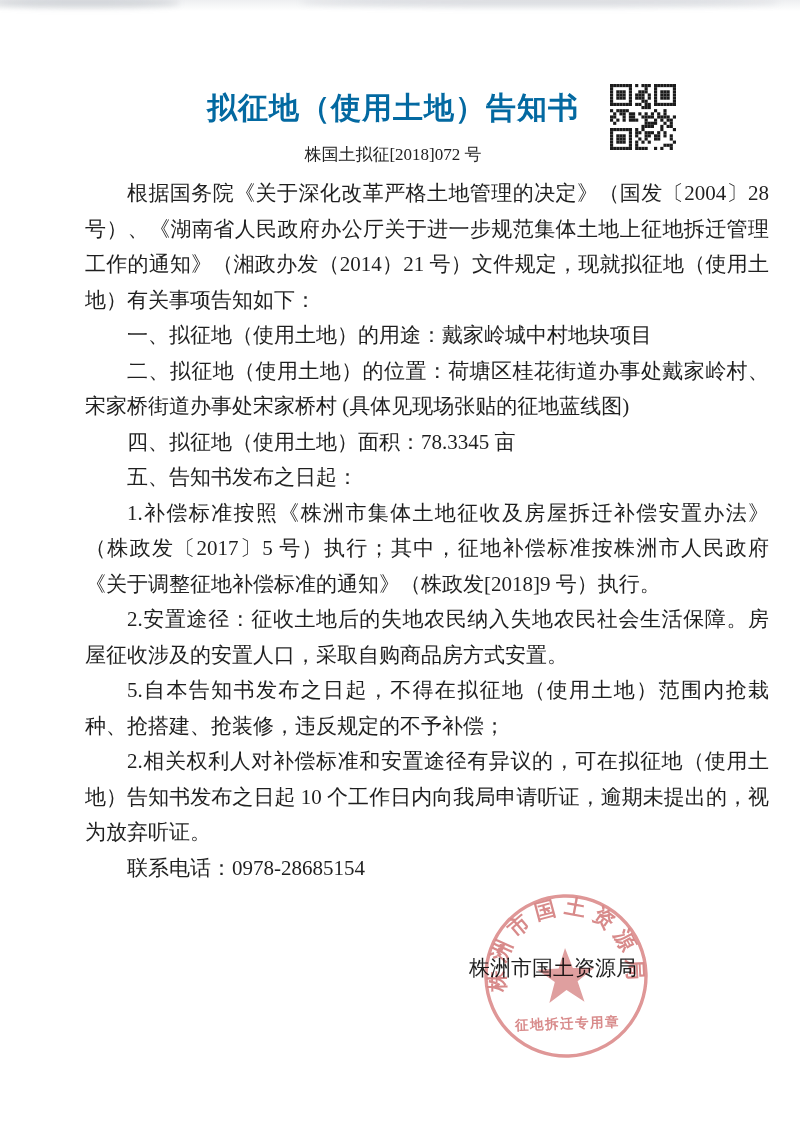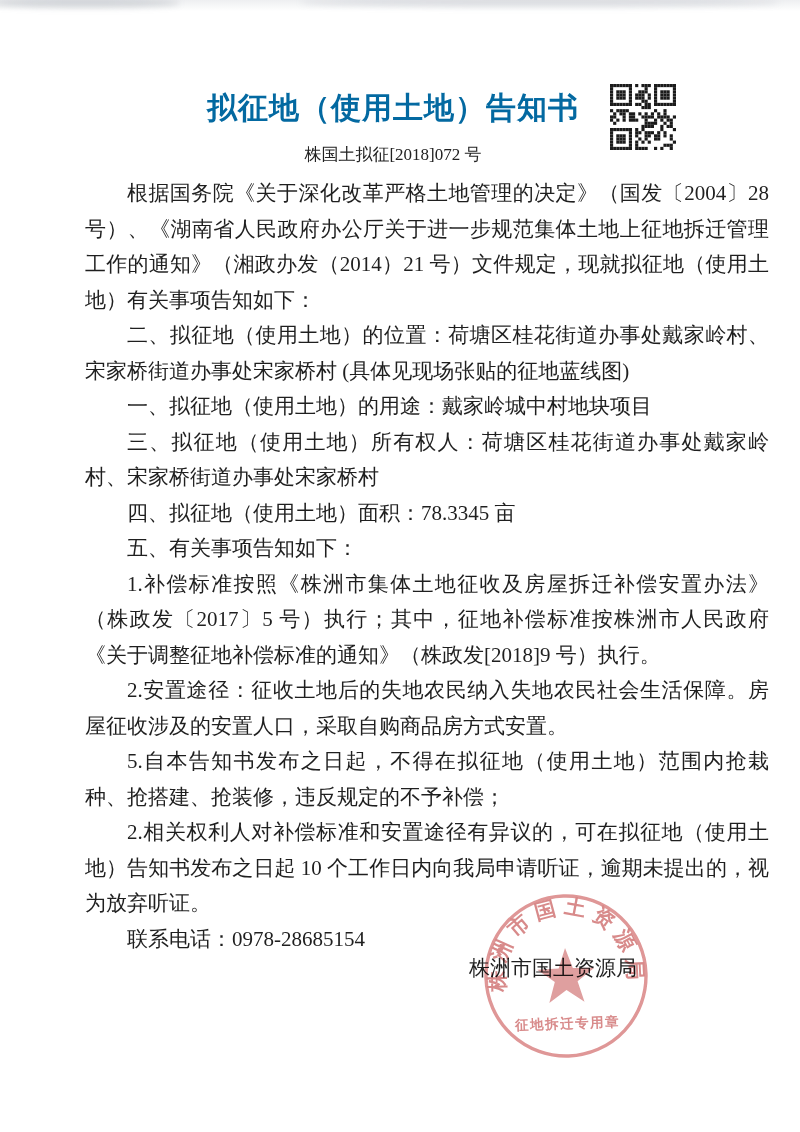--- a/index.html
+++ b/index.html
@@ -283,25 +283,24 @@
         <rect x="31.43" y="62.86" width="3.14" height="3.14"></rect>
         <rect x="34.57" y="62.86" width="3.14" height="3.14"></rect>
         <rect x="44.00" y="62.86" width="3.14" height="3.14"></rect>
         <rect x="50.29" y="62.86" width="3.14" height="3.14"></rect>
         <rect x="59.71" y="62.86" width="3.14" height="3.14"></rect>
       </svg>
   </div>
 
   <div class="doc-body">
     <p>根据国务院《关于深化改革严格土地管理的决定》（国发〔2004〕28 号）、《湖南省人民政府办公厅关于进一步规范集体土地上征地拆迁管理工作的通知》（湘政办发（2014）21 号）文件规定，现就拟征地（使用土地）有关事项告知如下：</p>
+    <p>一、拟征地（使用土地）的用途：戴家岭城中村地块项目</p>
     <p>二、拟征地（使用土地）的位置：荷塘区桂花街道办事处戴家岭村、宋家桥街道办事处宋家桥村 (具体见现场张贴的征地蓝线图)</p>
-    <p>一、拟征地（使用土地）的用途：戴家岭城中村地块项目</p>
-    <p>三、拟征地（使用土地）所有权人：荷塘区桂花街道办事处戴家岭村、宋家桥街道办事处宋家桥村</p>
     <p>四、拟征地（使用土地）面积：78.3345 亩</p>
-    <p>五、有关事项告知如下：</p>
+    <p>五、告知书发布之日起：</p>
     <p>1.补偿标准按照《株洲市集体土地征收及房屋拆迁补偿安置办法》（株政发〔2017〕5 号）执行；其中，征地补偿标准按株洲市人民政府《关于调整征地补偿标准的通知》（株政发[2018]9 号）执行。</p>
     <p>2.安置途径：征收土地后的失地农民纳入失地农民社会生活保障。房屋征收涉及的安置人口，采取自购商品房方式安置。</p>
     <p>5.自本告知书发布之日起，不得在拟征地（使用土地）范围内抢栽种、抢搭建、抢装修，违反规定的不予补偿；</p>
     <p>2.相关权利人对补偿标准和安置途径有异议的，可在拟征地（使用土地）告知书发布之日起 10 个工作日内向我局申请听证，逾期未提出的，视为放弃听证。</p>
     <p>联系电话：0978-28685154</p>
   </div>
 
   <div class="sign-block">
     <div>株洲市国土资源局</div>
   </div>

